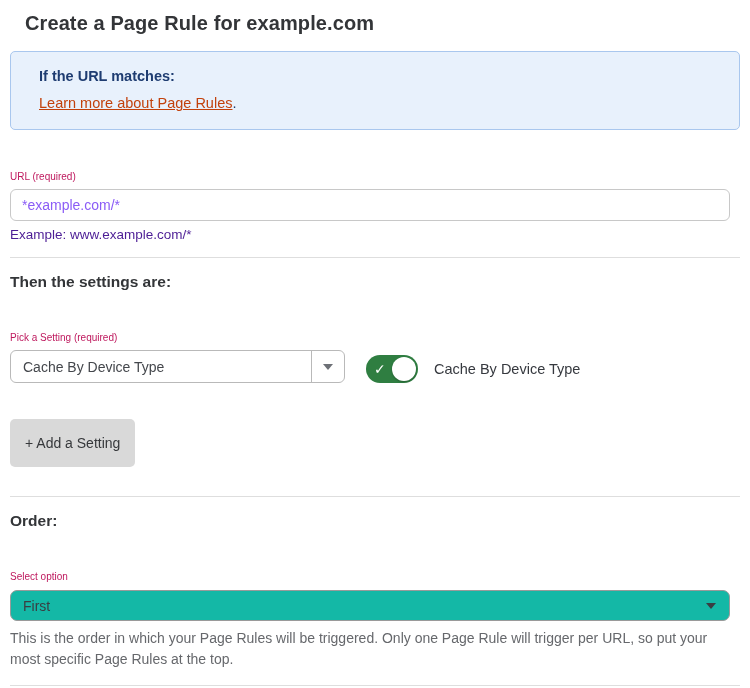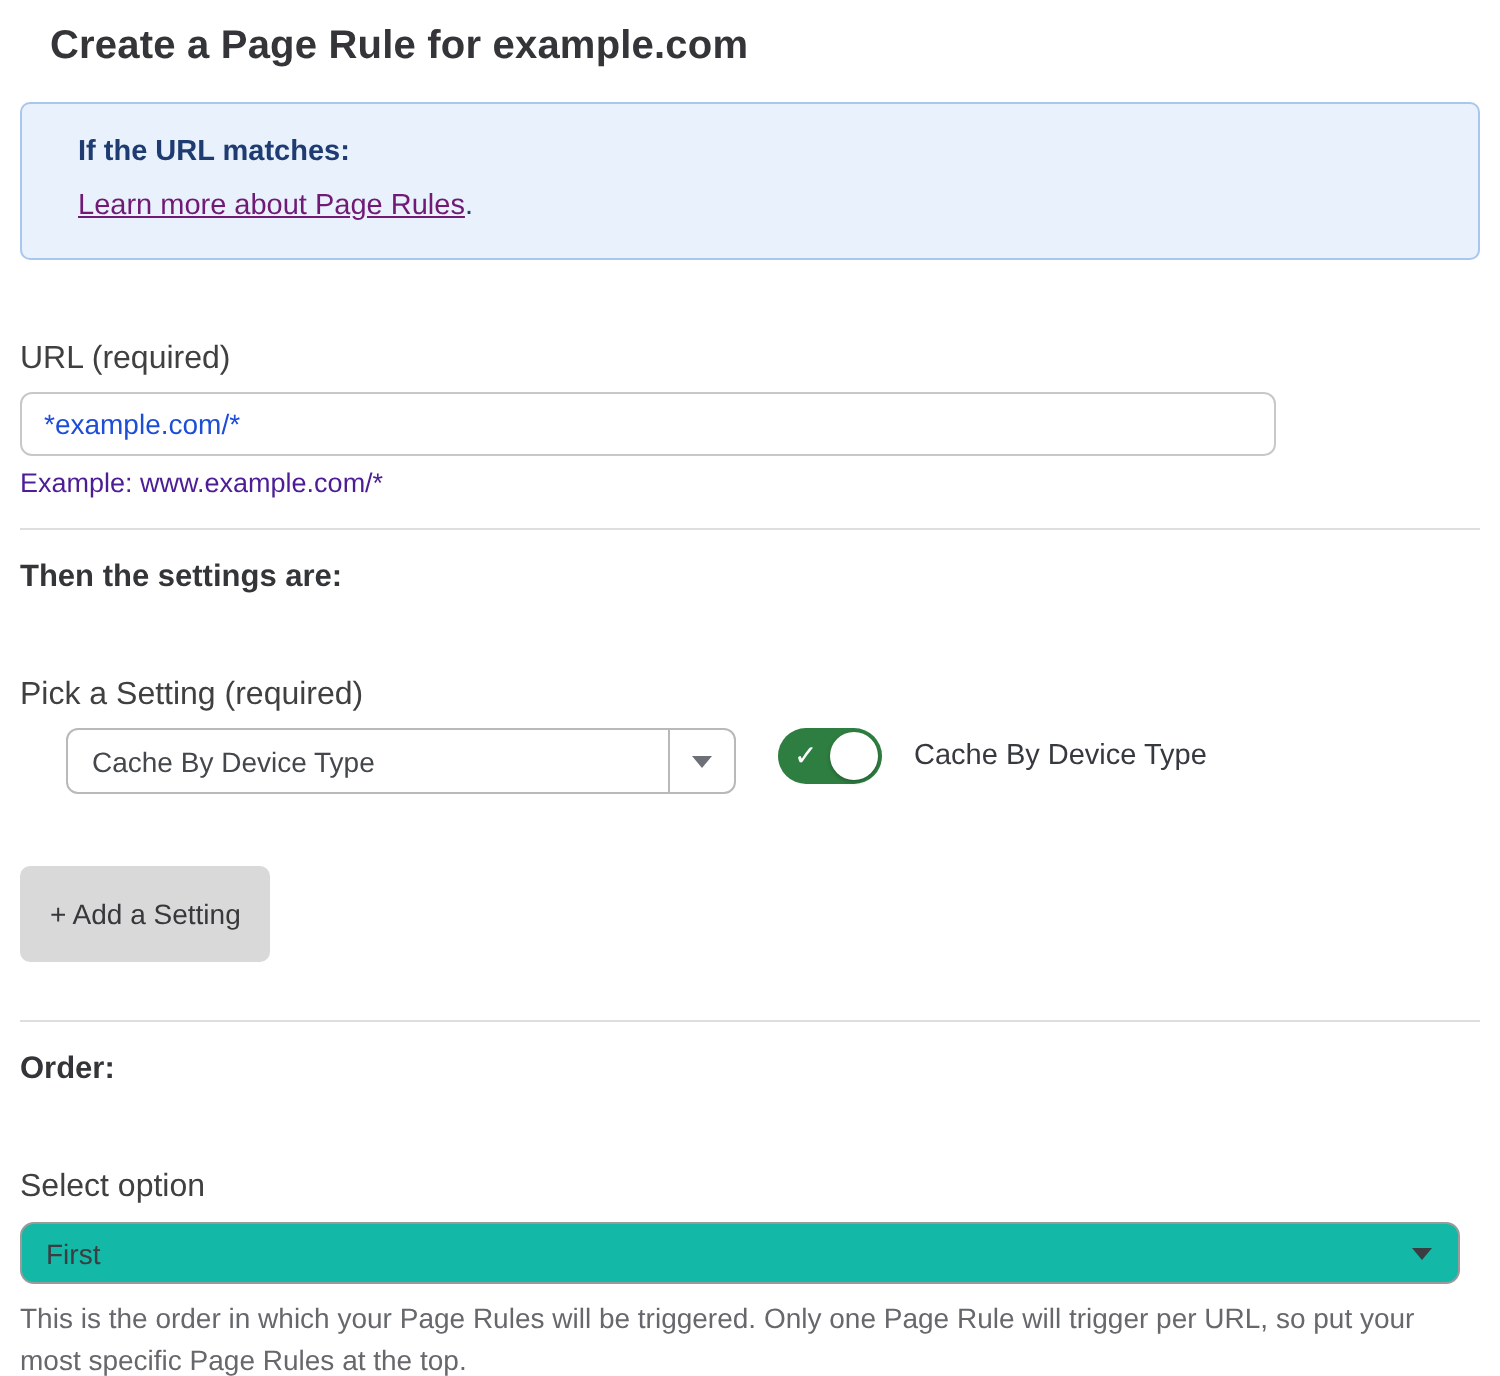--- a/index.html
+++ b/index.html
@@ -28,41 +28,41 @@
     line-height: 1.6;
     margin-bottom: 21px;
   }
   .info-box-heading {
     font-weight: 700;
     font-size: 14.5px;
     margin-bottom: 4px;
   }
   .info-box-body { font-size: 14.5px; max-width: 690px; }
   .info-link {
-    color: #701a75;
+    color: #c2410c;
     text-decoration: underline;
     cursor: pointer;
   }
   .info-link-line { font-size: 14.5px; }
   
   .field-label {
     display: block;
-    font-size: 16px;
-    color: #404040;
+    font-size: 10px;
+    color: #be185d;
     margin-bottom: 7px;
     margin-top: 41px;
   }
   .text-input {
-    width: 628px;
+    width: 720px;
     height: 32px;
     border: 1px solid #c8c8c8;
     border-radius: 6px;
     padding: 0 11px;
     font-size: 14px;
-    color: #1d4ed8;
+    color: #8b5cf6;
     font-family: "Liberation Sans", "DejaVu Sans", sans-serif;
     background: #fff;
     outline: none;
   }
   .field-helper {
     font-size: 13.5px;
     color: #4c1d95;
     margin-top: 6px;
   }
   .divider {
@@ -71,21 +71,21 @@
     margin: 15px 0;
   }
   .section-heading {
     font-size: 15.5px;
     font-weight: 700;
     color: #333538;
     margin: 8px 0 22px 0;
   }
   .section-heading.order { margin-bottom: 20px; }
   
-  .setting-row { display: flex; align-items: flex-start; margin-bottom: 36px; margin-left: 23px; }
+  .setting-row { display: flex; align-items: flex-end; margin-bottom: 36px; }
   .segmented-select {
     display: flex;
     align-items: stretch;
     width: 335px;
     height: 33px;
     border: 1px solid #b9b9b9;
     border-radius: 6px;
     background: #fff;
     cursor: pointer;
     overflow: hidden;

